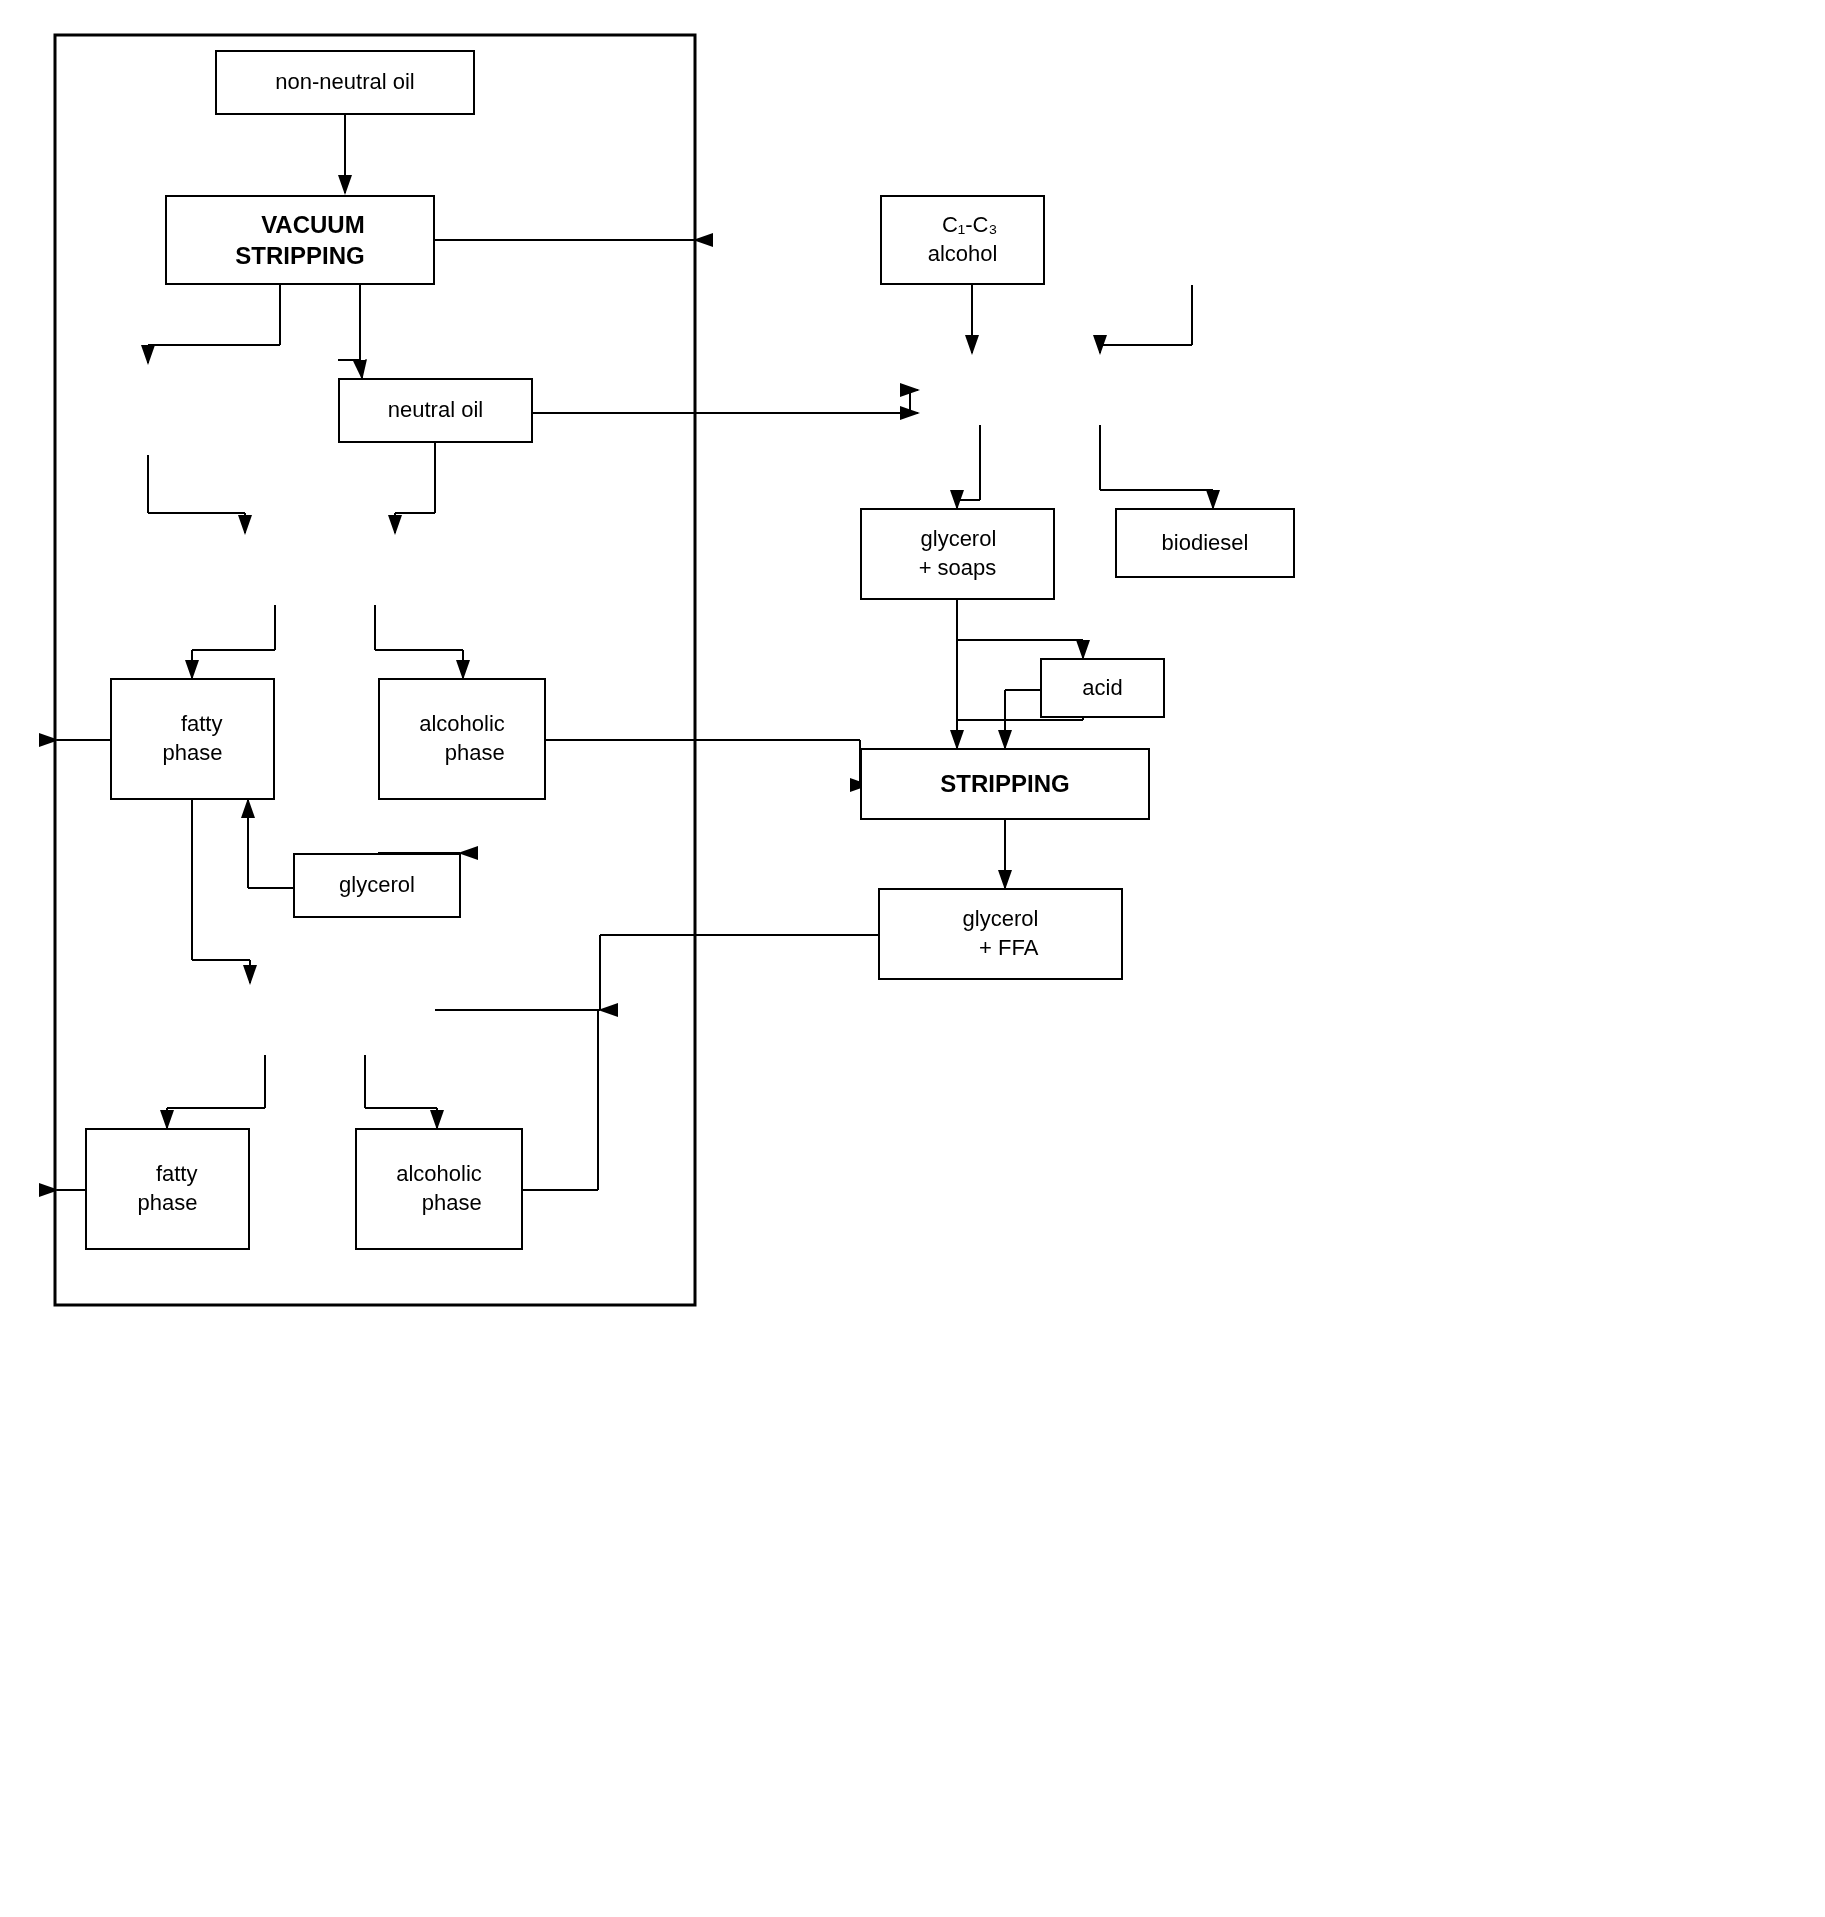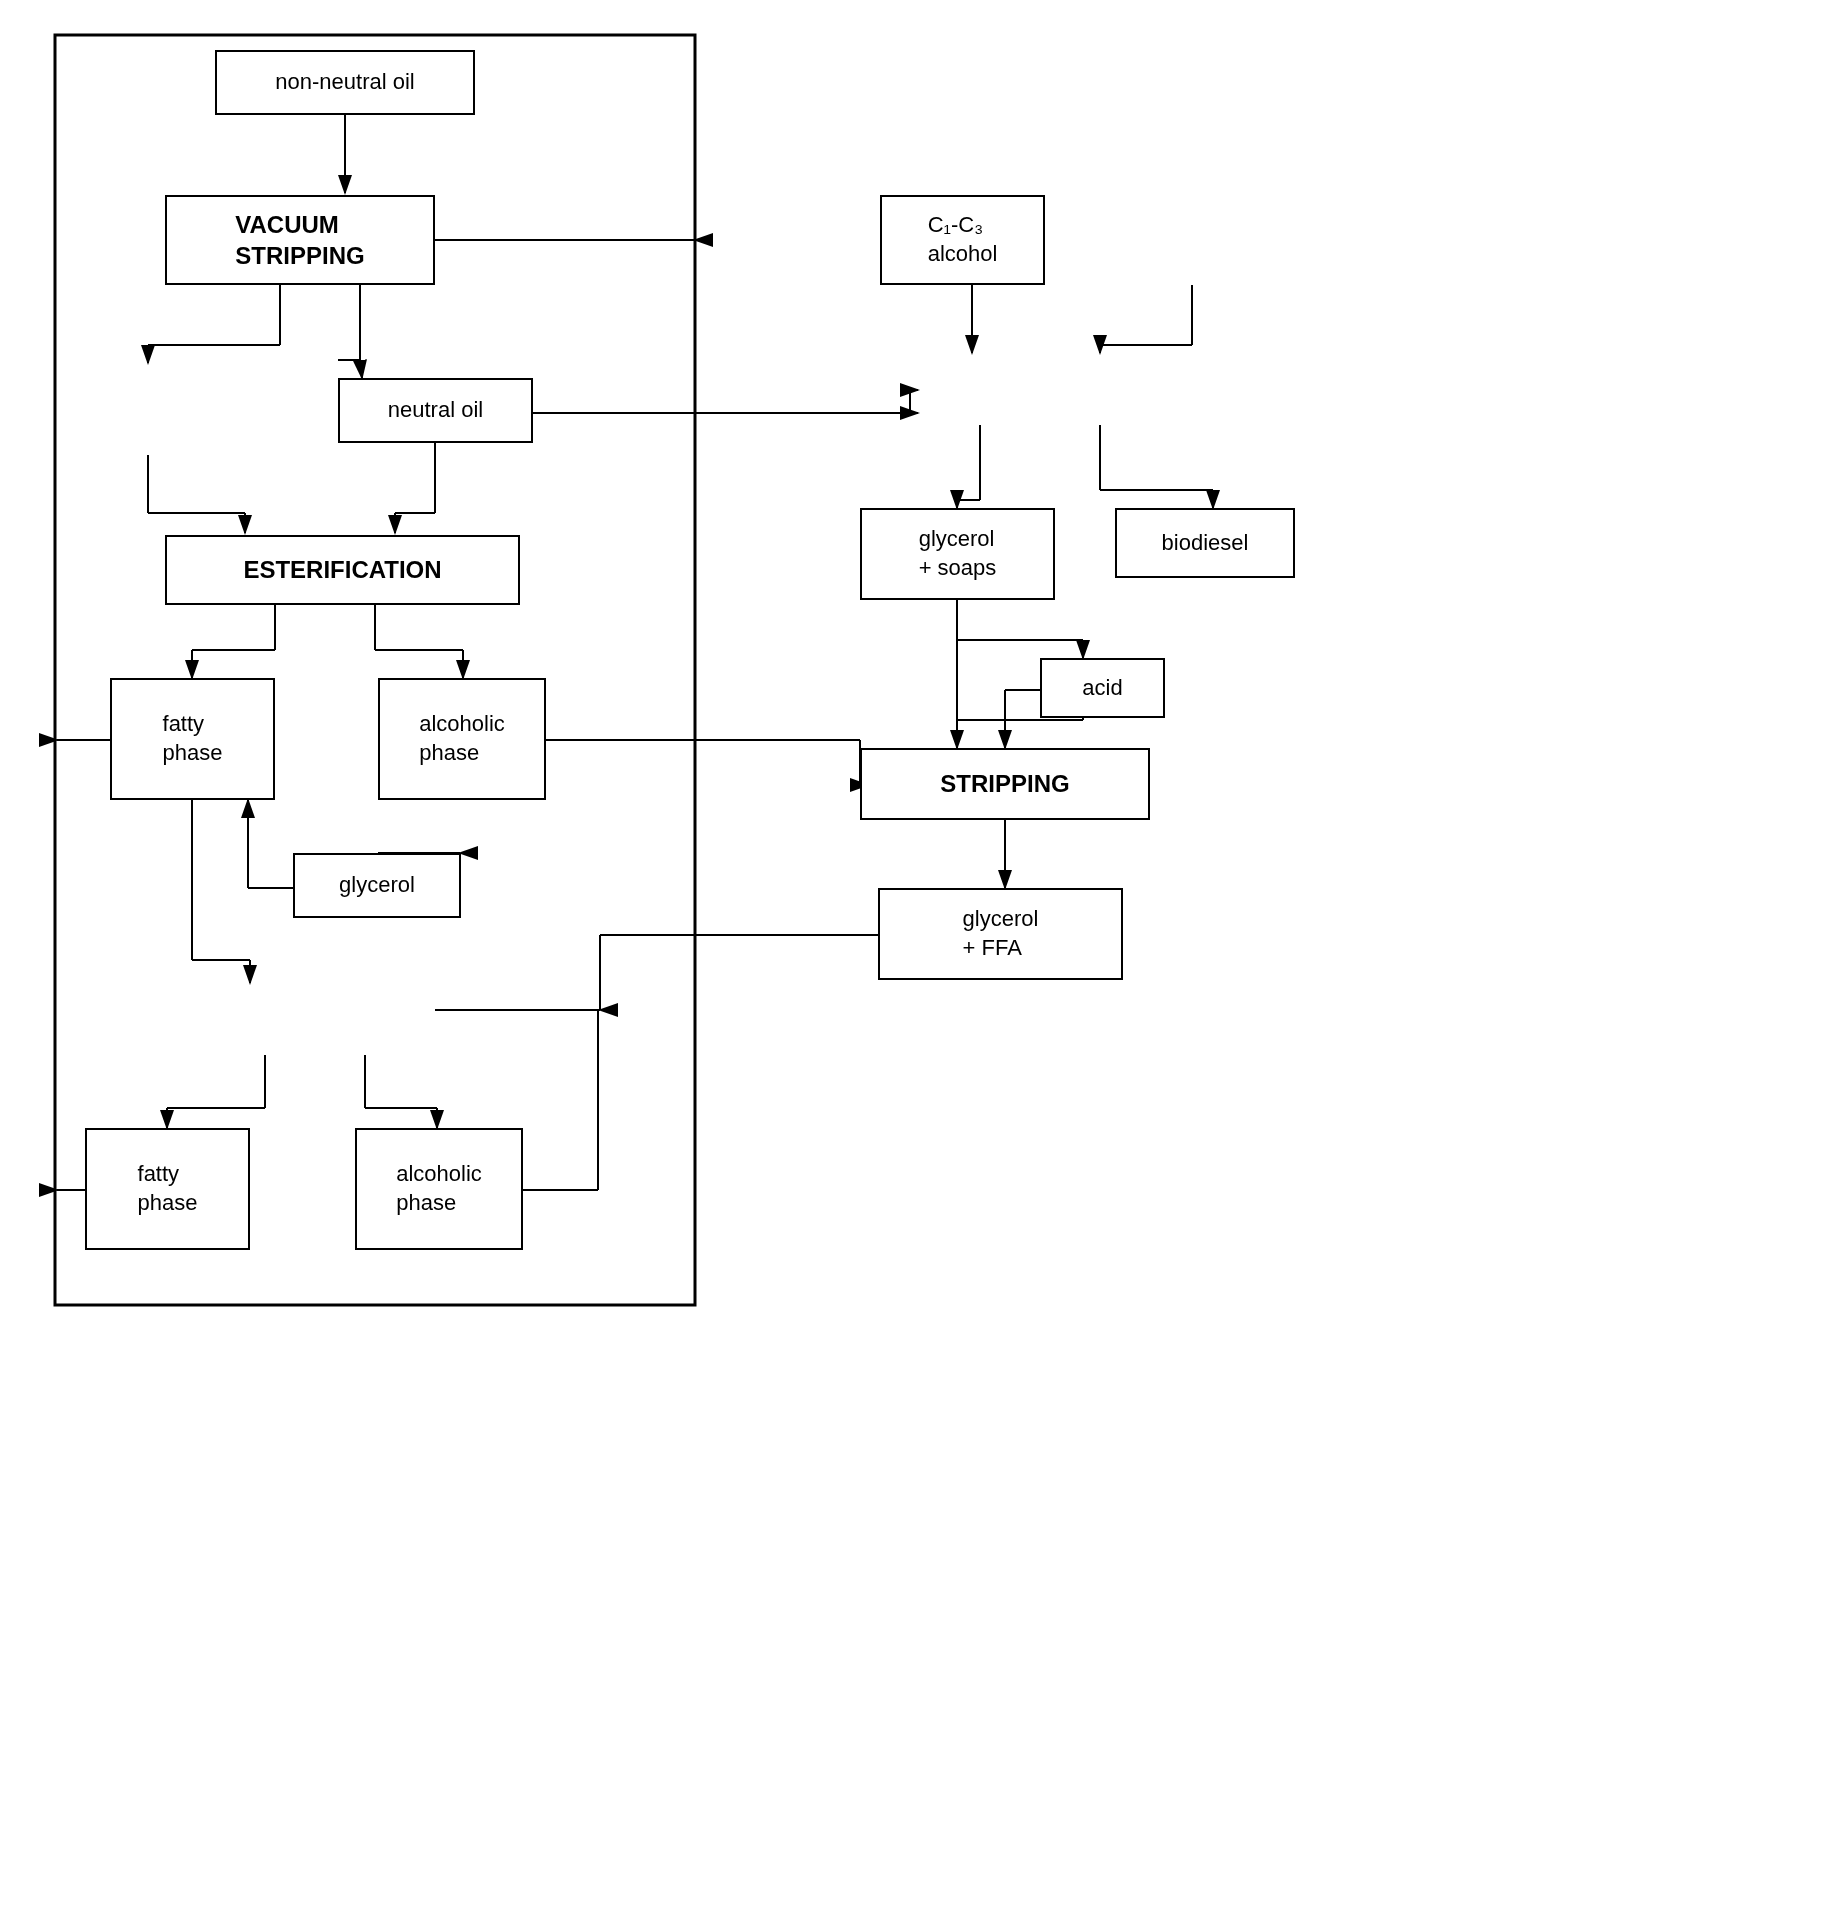--- a/index.html
+++ b/index.html
@@ -17,21 +17,21 @@
       height: 1917px;
       background: #fff;
     }
     .box {
       position: absolute;
       border: 2px solid #000;
       background: #fff;
       display: flex;
       align-items: center;
       justify-content: center;
-      text-align: left;
+      text-align: right;
       font-size: 22px;
       line-height: 1.3;
     }
     .box.bold {
       font-weight: bold;
       font-size: 24px;
     }
     svg.arrows {
       position: absolute;
       top: 0; left: 0;
@@ -168,23 +168,20 @@
   <div class="box" style="left:338px;top:378px;width:195px;height:65px;font-size:22px;">
     <span>neutral oil</span>
   </div>
 
   <div class="box" style="left:880px;top:195px;width:165px;height:90px;font-size:22px;">
     <span>C₁-C₃<br>alcohol</span>
   </div>
 
 
 
-  <div class="box bold" style="left:165px;top:535px;width:355px;height:70px;font-size:24px;font-weight:bold;">
-    <span>ESTERIFICATION</span>
-  </div>
 
   <div class="box" style="left:110px;top:678px;width:165px;height:122px;font-size:22px;">
     <span>fatty<br>phase</span>
   </div>
 
   <div class="box" style="left:378px;top:678px;width:168px;height:122px;font-size:22px;">
     <span>alcoholic<br>phase</span>
   </div>
 
   <div class="box" style="left:860px;top:508px;width:195px;height:92px;font-size:22px;">

